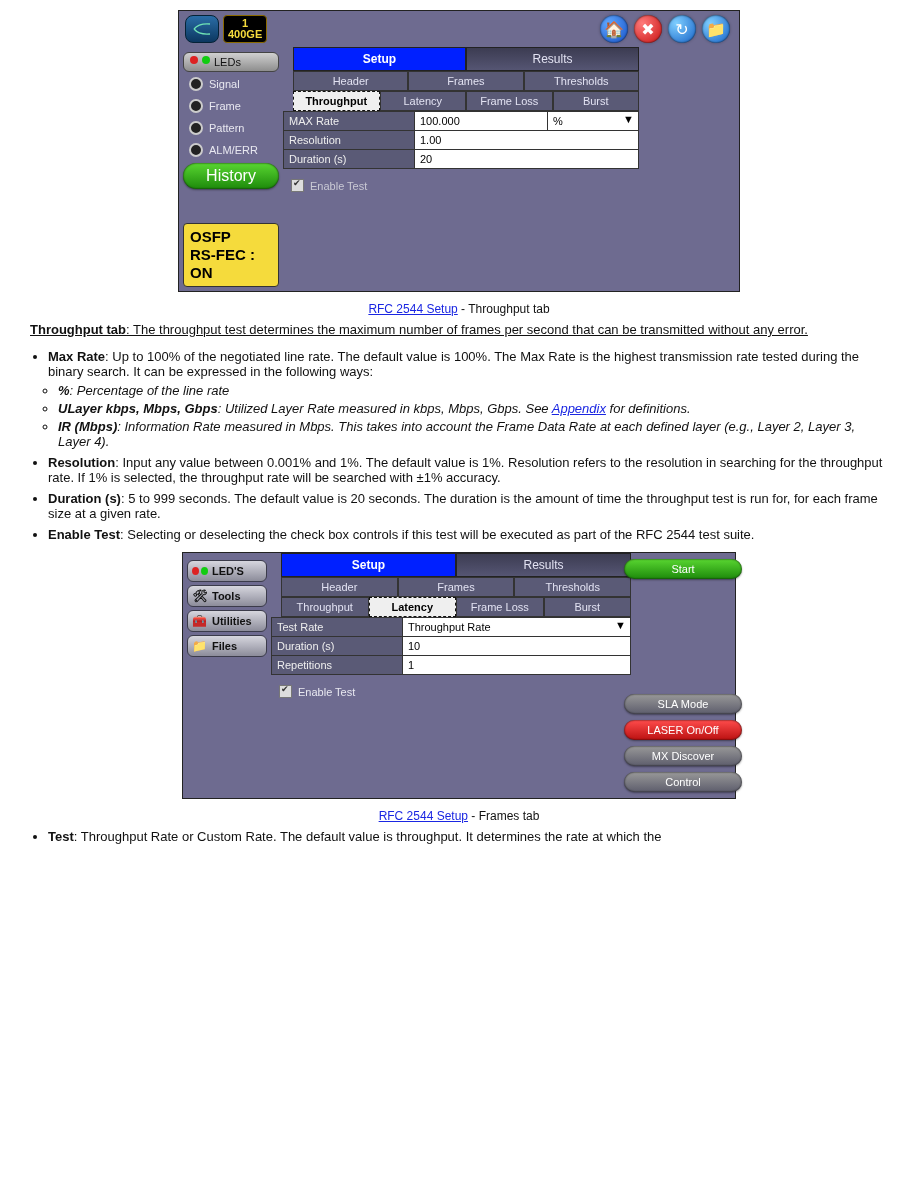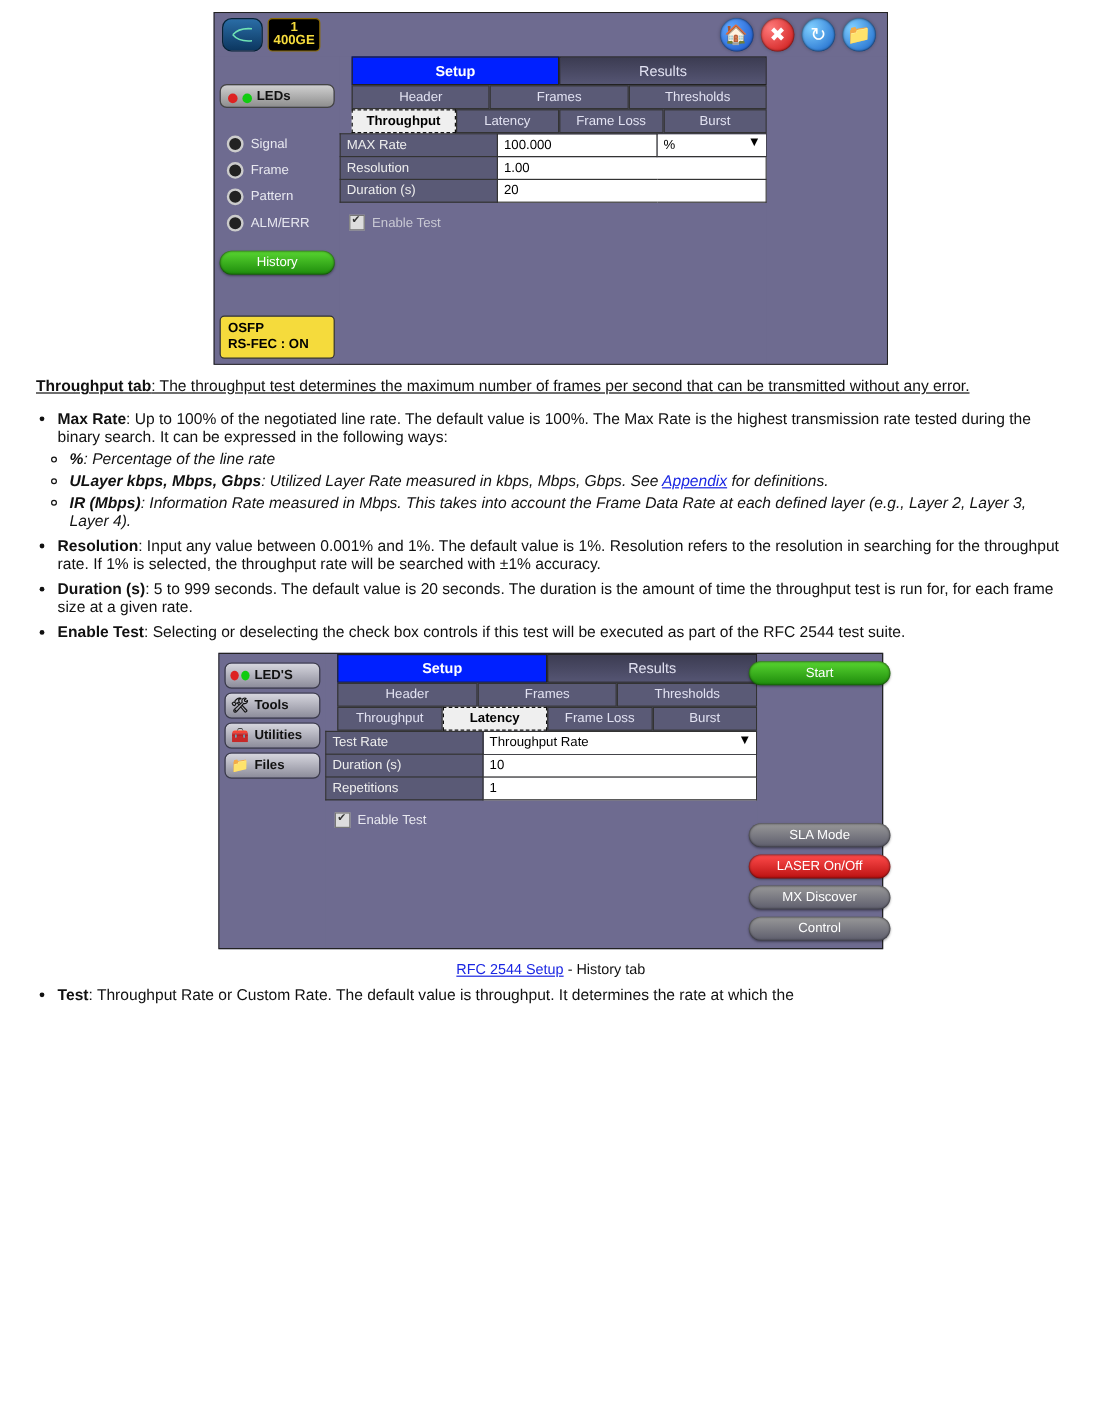--- a/index.html
+++ b/index.html
@@ -53,34 +53,34 @@
     width:32px; height:26px; border-radius:8px;
     background:linear-gradient(#2a6da6,#0c3760);
     border:1px solid #052236; display:inline-flex;
     align-items:center; justify-content:center; color:#8fe3c0; font-size:14px;
   }
   .body-row { display:flex; }
   .sidebar1 { width:96px; flex:0 0 96px; background:var(--panel-bg); padding:4px 4px; font-size:11px; color:#e8e8f0;}
   .side-box {
     background: linear-gradient(#d0d0d0,#8e8e8e);
     border:1px solid #444; border-radius:6px;
-    padding:3px 6px; margin:19px 0; display:flex; align-items:flex-end; gap:4px;
-    color:#111; font-weight:bold;
+    padding:3px 6px; margin:1px 0; display:flex; align-items:flex-start; gap:4px;
+    color:#111; font-weight:normal;
   }
   .led { width:8px; height:8px; border-radius:50%; display:inline-block; }
   .led.red{background:#d22;} .led.grn{background:#1c1;}
   .radio-row { display:flex; align-items:center; gap:6px; padding:4px 2px 4px 6px; }
   .radio-dot { width:10px; height:10px; border-radius:50%; background:#222; border:2px solid #ccc; display:inline-block;}
   .pill-btn {
-    border-radius:14px; padding:4px 12px; font-size:11px; color:#fff; text-align:center;
+    border-radius:14px; padding:4px 12px; font-size:16px; color:#fff; text-align:center;
     box-shadow: inset 0 0 2px #000, 0 1px 2px rgba(0,0,0,.4);
-    margin:12px 0; display:block;
+    margin:2px 0; display:block;
   }
   .hist-btn { background:linear-gradient(#59d631,#1d8a0b); }
-  .warn-box { background:var(--yellow); border:1px solid #333; border-radius:4px; padding:4px 6px; font-size:11px; color:#000; font-weight:bold; margin-top:34px; line-height:1.2;}
+  .warn-box { background:var(--yellow); border:1px solid #333; border-radius:4px; padding:4px 6px; font-size:15px; color:#000; font-weight:bold; margin-top:34px; line-height:1.2;}
   .main1 { flex:1; background:var(--panel-bg); }
   .tabs-row { display:flex;padding-left:10px; }
   .maintab {
     flex:1; text-align:center; padding:4px 0;
     background:linear-gradient(#3c3c52,#555573); color:#e2e2f2;
     font-size:12px; border:1px solid #222;
   }
   .maintab.active { background: var(--dark-blue); color:#fff; font-weight:bold; }
   .subtab { flex:1; text-align:center; padding:3px 0;
     background:var(--table-header-bg); color:#e2e2f2;
@@ -220,20 +220,23 @@
           <span class="cb"></span>
           <span>Enable Test</span>
         </div>
         <div style="height:70px;"></div>
       </div>
       <div style="width:100px;flex:0 0 100px;background:var(--panel-bg);"></div>
     </div>
 
   </div>
 
+  <div class="caption">
+    <a>RFC 2544 Setup</a><span> - Throughput tab</span>
+  </div>
 
   <div class="text">
     <p><b>Throughput tab</b><span>: The throughput test determines the maximum number of frames per second that can be transmitted without any error.</span></p>
     <ul class="doc">
       <li>
         <b>Max Rate</b><span>: Up to 100% of the negotiated line rate. The default value is 100%. The Max Rate is the highest transmission rate tested during the binary search. It can be expressed in the following ways:</span>
         <ul>
           <li><b>%</b><span>: Percentage of the line rate</span></li>
           <li><b>ULayer kbps, Mbps, Gbps</b><span>: Utilized Layer Rate measured in kbps, Mbps, Gbps. See </span><a style="color:#1a26e2;text-decoration:underline;">Appendix</a><span> for definitions.</span></li>
           <li><b>IR (Mbps)</b><span>: Information Rate measured in Mbps. This takes into account the Frame Data Rate at each defined layer (e.g., Layer 2, Layer 3, Layer 4).</span></li>
@@ -316,21 +319,21 @@
         <div style="flex:1;"></div>
         <span class="pill2 pill-grey">SLA Mode</span>
         <span class="pill2 pill-red">LASER On/Off</span>
         <span class="pill2 pill-grey">MX Discover</span>
         <span class="pill2 pill-grey">Control</span>
       </div>
     </div>
   </div>
 
   <div class="caption">
-    <a>RFC 2544 Setup</a><span> - History tab</span>
+    <a>RFC 2544 Setup</a><span> - Frames tab</span>
   </div>
 
   <div class="text">
     <ul class="doc">
       <li><b>Test</b><span>: Throughput Rate or Custom Rate. The default value is throughput. It determines the rate at which the</span></li>
     </ul>
   </div>
 
 </div>
 

